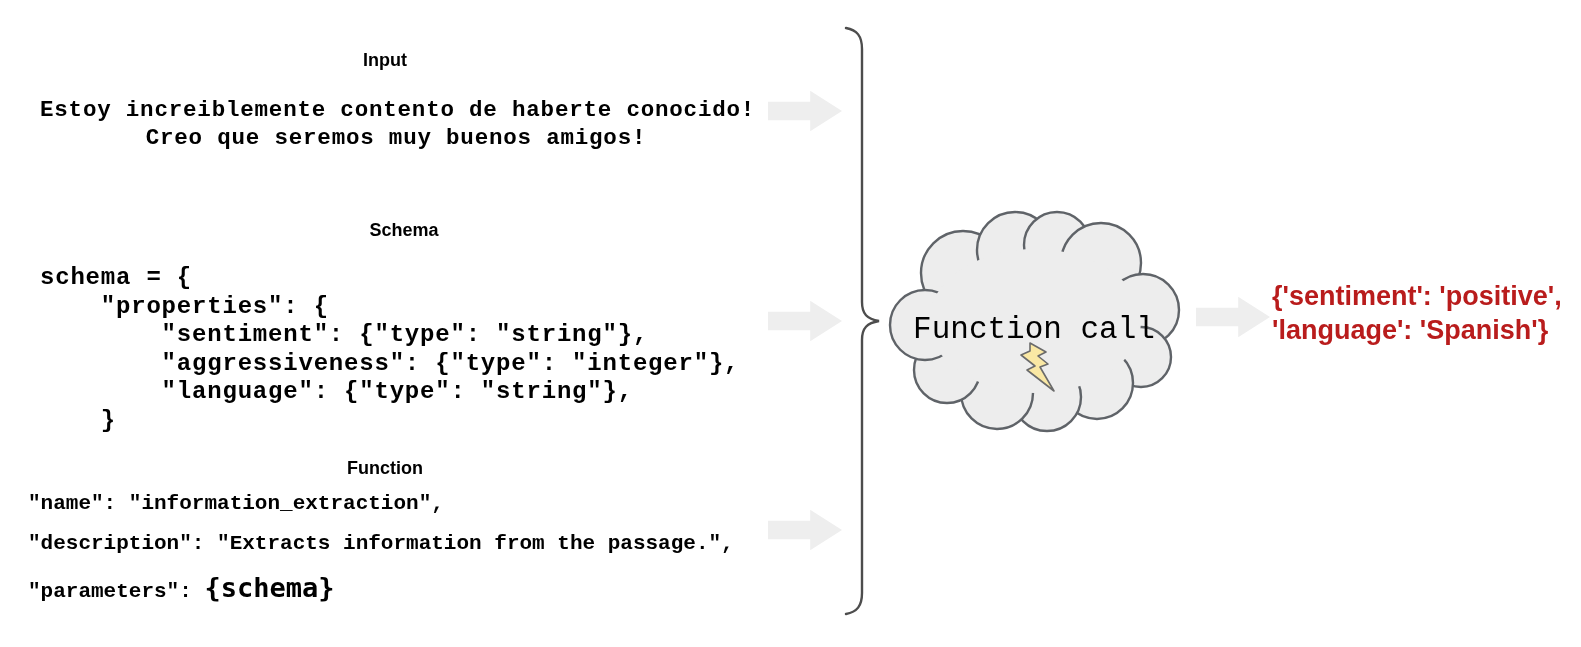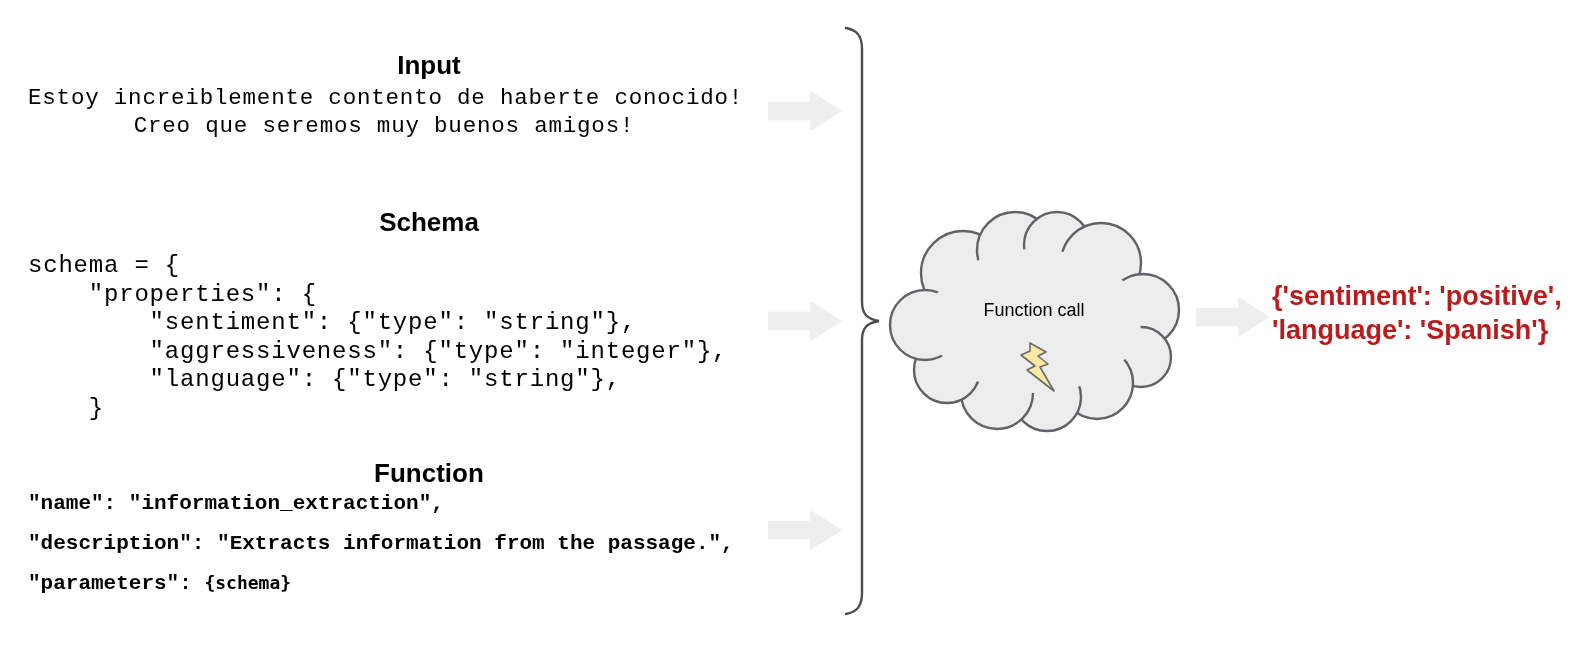--- a/index.html
+++ b/index.html
@@ -12,29 +12,28 @@
     font-family: "Liberation Sans", sans-serif;
     color: #000000;
   }
   .section-title {
     position: absolute;
     left: 0;
     width: 770px;
     text-align: center;
     font-family: "Liberation Sans", sans-serif;
     font-weight: bold;
-    font-size: 26px;
+    font-size: 18px;
     color: #000000;
-    padding-left: 44px;
   }
   pre.codeblock {
     position: absolute;
-    margin: 0;
+    margin: 12px;
     font-family: "Liberation Mono", monospace;
-    font-weight: normal;
+    font-weight: bold;
     color: #000000;
     white-space: pre;
   }
   .input-text {
     left: 28px; top: 84px;
     width: 712px;
     text-align: center;
     font-size: 22.5px;
     letter-spacing: 0.8px;
     line-height: 28px;
@@ -50,47 +49,48 @@
     left: 28px;
     font-family: "Liberation Mono", monospace;
     font-weight: bold;
     font-size: 21px;
     white-space: pre;
     color: #000000;
   }
   .schema-ref {
     font-family: "DejaVu Sans Mono", monospace;
     font-weight: bold;
-    font-size: 18px;
+    font-size: 27px;
   }
   .block-arrow {
     position: absolute;
     width: 74px;
     height: 42px;
     background: #eeeeee;
     clip-path: polygon(0 28%, 57% 28%, 57% 2%, 100% 50%, 57% 98%, 57% 72%, 0 72%);
   }
   .brace-svg, .cloud-svg, .bolt-svg { position: absolute; }
   .llm-title {
     position: absolute;
     left: 885px; top: 258px;
     width: 298px;
     text-align: center;
     font-weight: bold;
     font-size: 31px;
     color: #000000;
   }
   .llm-subtitle {
     position: absolute;
-    left: 885px; top: 300px;
+    left: 885px; top: 312px;
     width: 298px;
     text-align: center;
     font-weight: normal;
-    font-size: 18px;
+    font-size: 31px;
     color: #000000;
+    font-family: Liberation Mono, monospace;
   }
   pre.output-text {
     position: absolute;
     margin: 0;
     left: 1272px; top: 279px;
     font-family: "Liberation Sans", sans-serif;
     font-weight: bold;
     font-size: 27px;
     line-height: 34px;
     white-space: pre;
@@ -102,21 +102,21 @@
 
 <div class="canvas">
 
   <div class="section">
     <div class="section-title" style="top:50px;">Input</div>
     <pre class="codeblock input-text">Estoy increiblemente contento de haberte conocido!
 Creo que seremos muy buenos amigos!</pre>
   </div>
 
   <div class="section">
-    <div class="section-title" style="top:207px;">Schema</div>
+    <div class="section-title" style="top:220px;margin-left:19px;">Schema</div>
     <pre class="codeblock schema-code">schema = {
     "properties": {
         "sentiment": {"type": "string"},
         "aggressiveness": {"type": "integer"},
         "language": {"type": "string"},
     }</pre>
   </div>
 
   <div class="section">
     <div class="section-title" style="top:458px;">Function</div>

